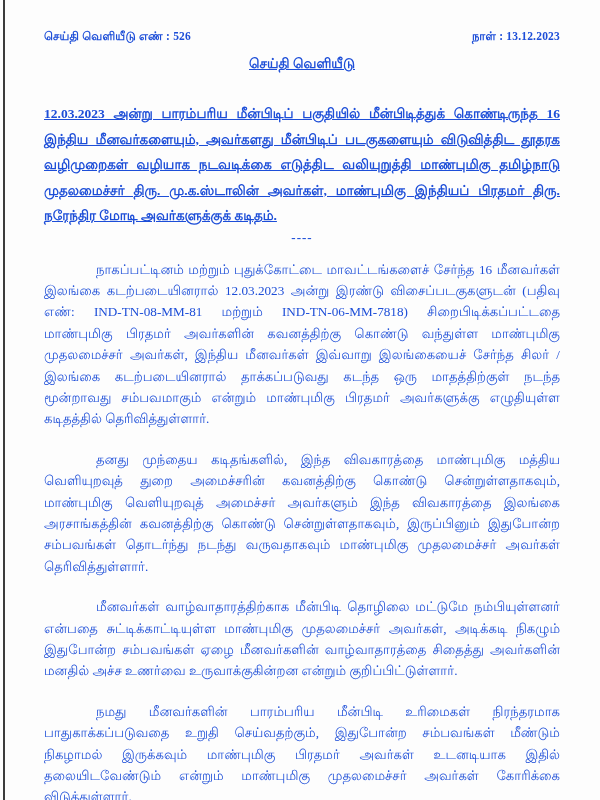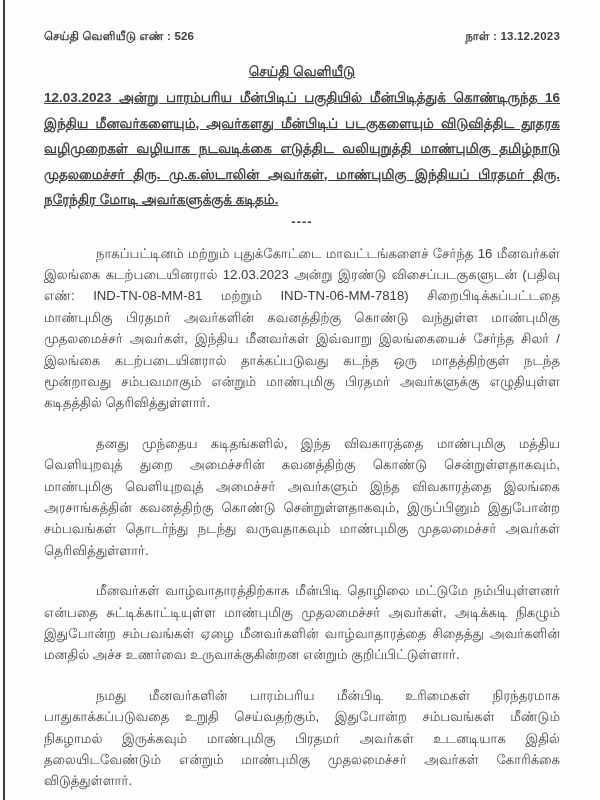--- a/index.html
+++ b/index.html
@@ -6,22 +6,22 @@
     margin: 0;
     padding: 0;
     background: #ffffff;
   }
   .page {
     position: relative;
     width: 600px;
     height: 800px;
     background: #fdfdfd;
     overflow: hidden;
-    font-family: Liberation Sans, sans-serif;
-    color: #404040;
+    font-family: Liberation Serif, serif;
+    color: #1d4ed8;
     box-sizing: border-box;
   }
   .scan-edge {
     position: absolute;
     left: 3px;
     top: 0;
     width: 2px;
     height: 800px;
     background: #3c3c3c;
   }
@@ -36,24 +36,24 @@
     justify-content: space-between;
     font-size: 11.5px;
     font-weight: bold;
     letter-spacing: 0.2px;
   }
   .doc-title {
     text-align: center;
     font-size: 13.5px;
     font-weight: bold;
     text-decoration: underline;
-    margin-top: 20px;
+    margin-top: 12px;
   }
   .subject {
-    margin-top: 4px;
+    margin-top: 28px;
     font-size: 13.5px;
     font-weight: bold;
     line-height: 25.5px;
     text-align: justify;
     text-decoration: underline;
   }
   .separator {
     text-align: center;
     font-size: 13px;
     font-weight: bold;

